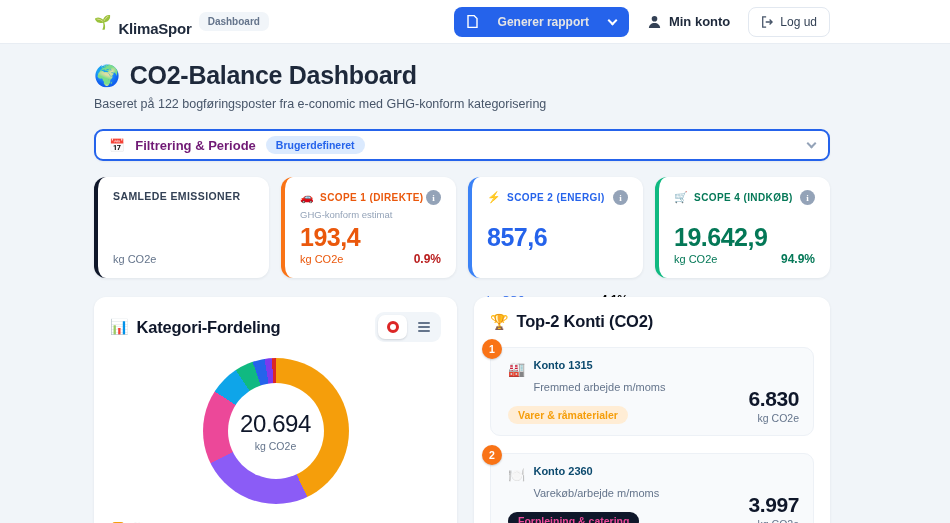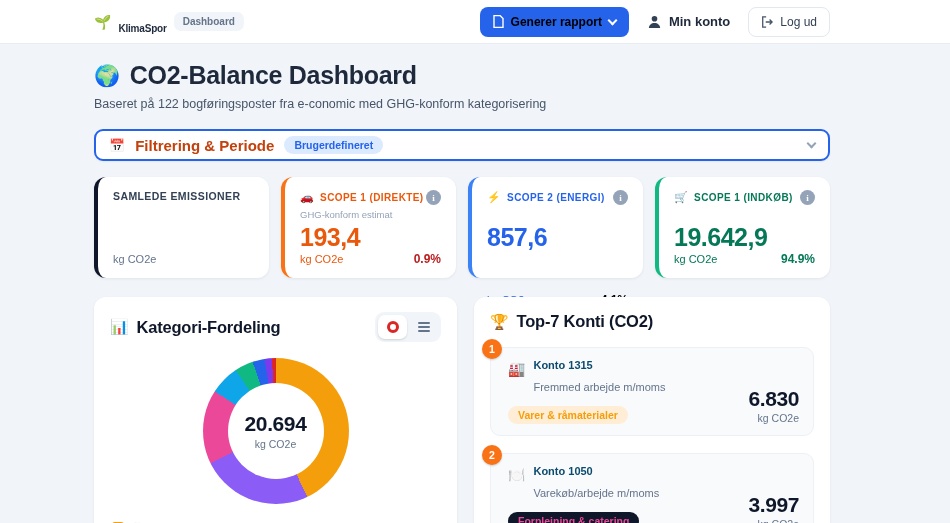--- a/index.html
+++ b/index.html
@@ -5,44 +5,44 @@
   * { margin:0; padding:0; box-sizing:border-box; }
   html,body { width:950px; height:523px; overflow:hidden; }
   body { background:#f1f5f9; font-family:"Liberation Sans", sans-serif; color:#0f172a; }
   .container { width:736px; margin-left:94px; }
 
   
   .topbar { background:#fff; border-bottom:1px solid #e8edf3; height:44px; display:flex; align-items:center; }
   .topbar .container { display:flex; align-items:center; justify-content:space-between; }
   .brand { display:flex; align-items:center; gap:7px; }
   .brand-icon { font-size:14px; }
-  .brand-name { font-size:10px; font-weight:bold; color:#1e293b; letter-spacing:-0.2px;margin-top:14px; }
+  .brand-name { font-size:15px; font-weight:bold; color:#1e293b; letter-spacing:-0.2px;margin-top:14px; }
   .brand-badge { background:#f1f5f9; color:#64748b; font-size:10px; font-weight:bold; padding:4px 9px; border-radius:7px; }
   .top-actions { display:flex; align-items:center; gap:18px; }
-  .btn-primary { display:flex; align-items:center; gap:7px; color:#000000; font-size:12px; font-weight:bold;
+  .btn-primary { display:flex; align-items:center; gap:20px; color:#e5e5e5; font-size:12px; font-weight:bold;
                  border:none; border-radius:8px; padding:8px 13px; cursor:pointer; }
   .account { display:flex; align-items:center; gap:7px; font-size:13px; font-weight:bold; color:#1e293b; cursor:pointer; }
   .btn-ghost { display:flex; align-items:center; gap:7px; background:#fff; border:1px solid #e2e8f0; border-radius:8px;
                padding:7px 12px; font-size:12px; color:#334155; cursor:pointer; }
   .chev { width:7px; height:7px; border-right:2px solid currentColor; border-bottom:2px solid currentColor;
           transform:rotate(45deg); display:inline-block; margin-top:-3px; }
   .chev-gray { border-color:#94a3b8; }
 
   
   .page-head { margin-top:17px; }
   .page-title { display:flex; align-items:center; gap:10px; font-size:25px; font-weight:800; color:#1e293b; letter-spacing:-0.3px; }
   .page-title .emoji { font-size:21px; }
   .page-sub { margin-top:7px; font-size:12.5px; color:#475569; }
 
   
   .filterbar { margin-top:18px; background:#fff; border:2px solid; border-radius:9px; height:32px;
                display:flex; align-items:center; gap:10px; padding:0 13px; cursor:pointer;
                box-shadow:0 1px 2px rgba(15,23,42,.05); }
   .filterbar .f-icon { font-size:13px; }
-  .filterbar .f-label { font-size:15px; font-weight:bold; color:#c2410c; }
+  .filterbar .f-label { font-size:13px; font-weight:bold; color:#701a75; }
   .filterbar .f-badge { background:#dbeafe; color:#2563eb; font-size:10.5px; font-weight:bold; padding:3px 10px; border-radius:999px; }
   .filterbar .spacer { flex:1; }
 
   
   .kpi-row { margin-top:16px; display:grid; grid-template-columns:repeat(4,1fr); gap:12px; }
   .kpi { background:#fff; border-radius:12px; border-left:4px solid #6d28d9; padding:13px 15px; height:101px;
          box-shadow:0 1px 3px rgba(15,23,42,.07); display:flex; flex-direction:column; }
   .kpi-top { display:flex; align-items:center; justify-content:space-between; }
   .kpi-label { font-size:10px; font-weight:bold; letter-spacing:.4px; display:flex; align-items:center; gap:6px; }
   .kpi-label .emoji { font-size:11px; }
@@ -70,21 +70,21 @@
   .toggle button.active { background:#fff; box-shadow:0 1px 2px rgba(15,23,42,.15); }
   .ring-ico { width:12px; height:12px; border:3.5px solid #dc2626; border-radius:50%; display:inline-block; }
   .bars-ico { display:inline-flex; flex-direction:column; gap:2px; }
   .bars-ico i { width:12px; height:2px; background:#64748b; border-radius:1px; }
 
   
   .donut-wrap { display:flex; justify-content:center; margin-top:16px; }
   .donut { position:relative; width:146px; height:146px; border-radius:50%; }
   .donut::after { content:""; position:absolute; inset:25px; background:#fff; border-radius:50%; }
   .donut-center { position:absolute; inset:0; z-index:1; display:flex; flex-direction:column; align-items:center; justify-content:center; }
-  .donut-value { font-size:21px; font-weight:700; color:#0f172a; letter-spacing:-0.4px; }
+  .donut-value { font-size:24px; font-weight:400; color:#0f172a; letter-spacing:-0.4px; }
   .donut-unit { font-size:10.5px; color:#64748b; margin-top:2px; }
 
   .legend { margin-top:14px; }
   .legend-row { display:flex; align-items:center; gap:7px; padding:3px 2px; }
   .legend-sq { width:12px; height:12px; border-radius:3px; flex:0 0 auto; }
   .legend-emoji { font-size:10.5px; }
   .legend-label { font-size:11.5px; color:#334155; }
   .legend-pct { margin-left:auto; font-size:11.5px; font-weight:bold; color:#0f172a; }
 
   
@@ -204,21 +204,21 @@
       <div class="kpi-bottom">
         <span class="kpi-unit" style="color: rgb(37, 99, 235);">kg CO2e</span>
         <span class="kpi-share" style="color: #000000; margin-top: 41px;">4.1%</span>
       </div>
     </div>
 
     <div class="kpi" style="border-left-color: rgb(16, 185, 129);">
       <div class="kpi-top">
         <span class="kpi-label" style="color: rgb(4, 120, 87);">
           <span class="emoji">🛒</span>
-          <span>SCOPE 1 (INDKØB)</span>
+          <span>SCOPE 4 (INDKØB)</span>
         </span>
         <span class="info-dot">i</span>
       </div>
       <div class="kpi-sub"></div>
       <div class="kpi-value" style="color: rgb(4, 120, 87);">19.642,9</div>
       <div class="kpi-bottom">
         <span class="kpi-unit" style="color: rgb(4, 120, 87);">kg CO2e</span>
         <span class="kpi-share" style="color: rgb(4, 120, 87);">94.9%</span>
       </div>
     </div>
@@ -263,21 +263,21 @@
           <span class="legend-pct">43.0%</span>
         </div>
 
       </div>
     </div>
 
     <div class="panel">
       <div class="panel-head">
         <div class="panel-title">
           <span class="emoji">🏆</span>
-          <span>Top-7 Konti (CO2)</span>
+          <span>Top-2 Konti (CO2)</span>
         </div>
       </div>
 
       <div class="konto-list">
         <div class="konto-card">
           <span class="rank-badge">1</span>
           <div class="konto-left">
             <div class="konto-id">
               <span class="emoji">🏭</span>
               <span>
@@ -292,21 +292,21 @@
             <span class="konto-unit">kg CO2e</span>
           </div>
         </div>
 
         <div class="konto-card">
           <span class="rank-badge">2</span>
           <div class="konto-left">
             <div class="konto-id">
               <span class="emoji">🍽️</span>
               <span>
-                <div class="konto-name">Konto 1050</div>
+                <div class="konto-name">Konto 2360</div>
                 <div class="konto-desc">Varekøb/arbejde m/moms</div>
               </span>
             </div>
             <span class="konto-tag" style="background: #0f172a; color: rgb(236, 72, 153);">Forplejning &amp; catering</span>
           </div>
           <div class="konto-right">
             <span class="konto-value">3.997</span>
             <span class="konto-unit">kg CO2e</span>
           </div>
         </div>

